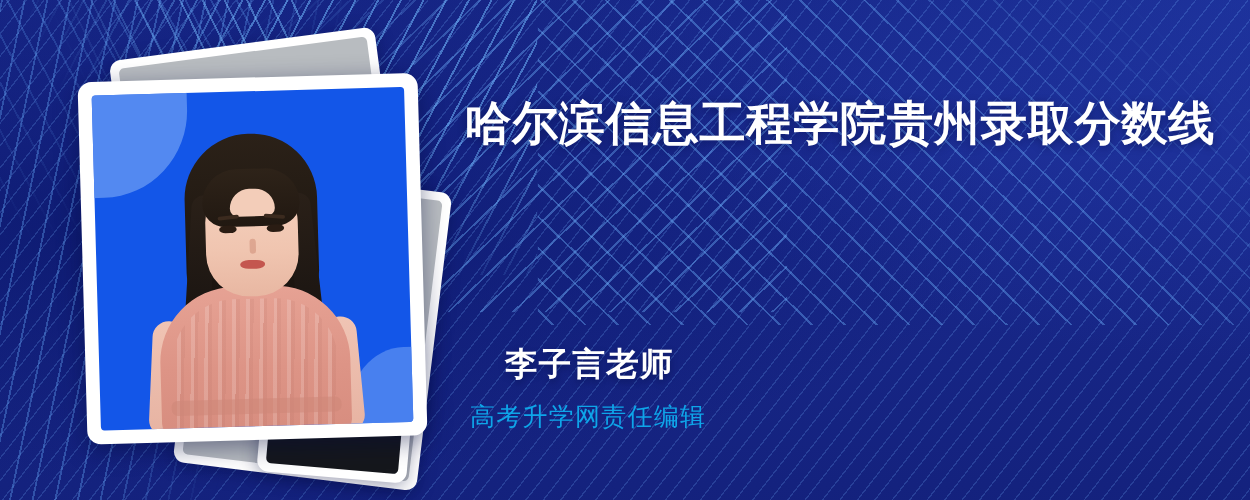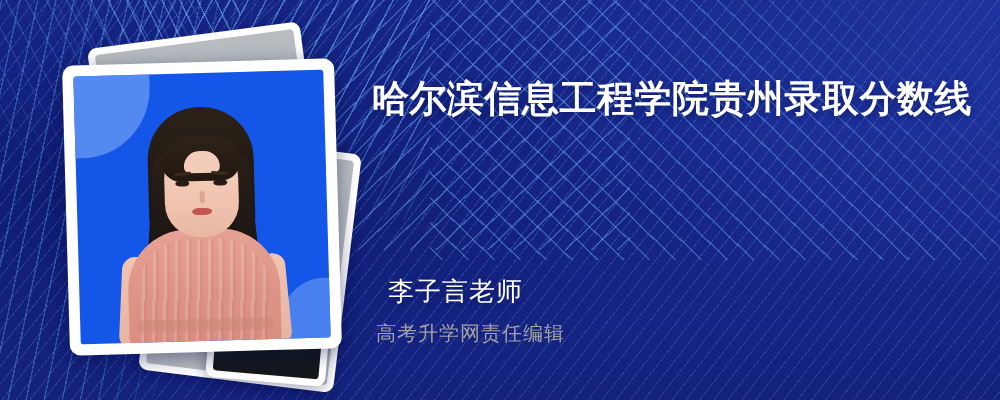--- a/index.html
+++ b/index.html
@@ -264,27 +264,27 @@
   .text-block{position:absolute;left:372px;top:0;width:612px;height:312px;}
 
   .headline{
     position:absolute;left:0;top:72px;width:600px;
     color:#ffffff;font-size:37px;line-height:1.48;
     font-weight:700;letter-spacing:.5px;
     text-shadow:0 2px 7px rgba(5,12,60,0.45);
   }
 
   .author-name{
-    position:absolute;left:16px;top:274px;
-    color:#ffffff;font-size:26px;font-weight:400;letter-spacing:1px;
+    position:absolute;left:32px;top:274px;
+    color:#ffffff;font-size:26px;font-weight:700;letter-spacing:1px;
     text-shadow:0 2px 6px rgba(5,12,60,0.45);
   }
   .author-role{
     position:absolute;left:4px;top:320px;
-    color:#a3a3a3;font-size:20px;font-weight:400;letter-spacing:1px;
+    color:#0ea5e9;font-size:20px;font-weight:400;letter-spacing:1px;
   }
 </style>
 </head>
 <body>
 
 <div id="banner">
 
   <div class="bg-layer bg-wash"></div>
   <div class="bg-layer bg-stripes"></div>
   <div class="bg-layer bg-left-chev"></div>

